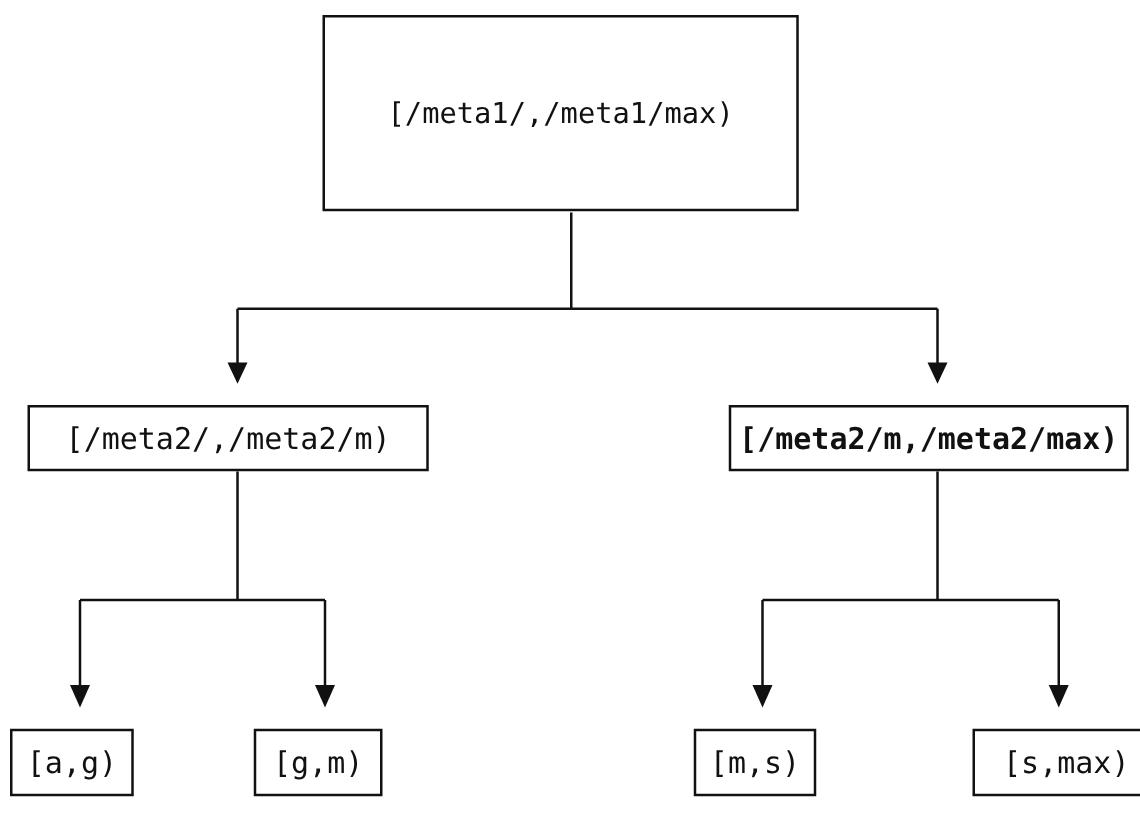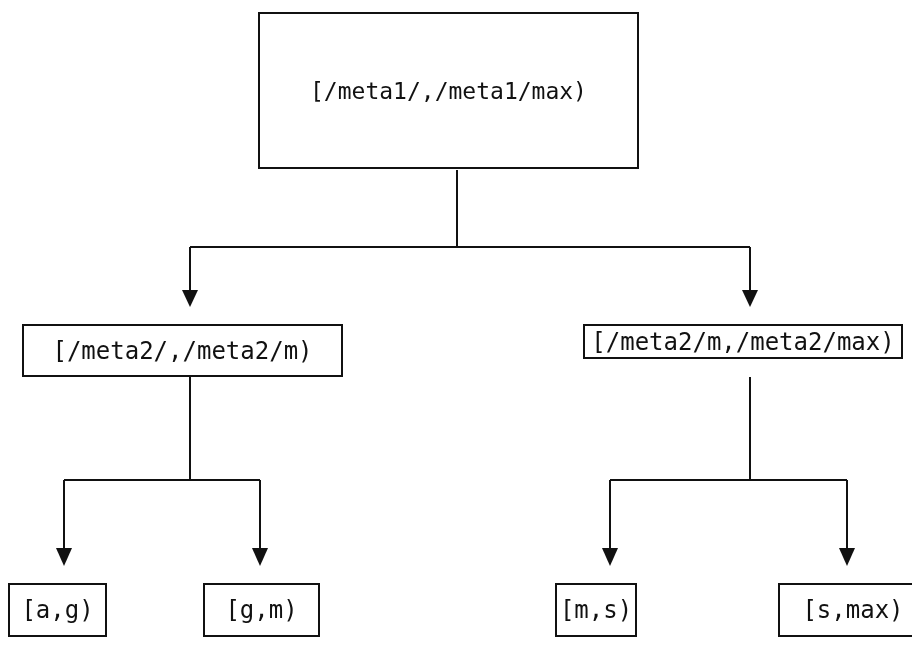--- a/index.html
+++ b/index.html
@@ -29,24 +29,24 @@
     background: #ffffff;
     display: flex;
     align-items: center;
     justify-content: center;
     color: #111111;
     font-size: 24px;
     white-space: nowrap;
   }
   .node-root     { left: 258px; top: 12px;  width: 381px; height: 157px; font-size: 23px; }
   .node-l1-left  { left: 22px;  top: 324px; width: 321px; height: 53px; }
-  .node-l1-right { left: 583px; top: 324px; width: 320px; height: 35px; }
+  .node-l1-right { left: 583px; top: 324px; width: 320px; height: 53px; font-weight: bold; }
   .node-leaf-ag   { left: 8px;   top: 583px; width: 99px;  height: 54px; text-align: center; }
-  .node-leaf-gm   { left: 203px; top: 583px; width: 117px;  height: 54px; }
-  .node-leaf-ms   { left: 555px; top: 583px; width: 82px;  height: 54px; }
+  .node-leaf-gm   { left: 203px; top: 583px; width: 103px;  height: 54px; }
+  .node-leaf-ms   { left: 555px; top: 583px; width: 98px;  height: 54px; }
   .node-leaf-smax { left: 778px; top: 583px; width: 150px; height: 54px; }
 </style>
 </head>
 <body>
 
 <div class="canvas">
 
   <svg class="edges" width="912" height="652" viewBox="0 0 912 652" fill="none" stroke="#111111" stroke-width="2">
 
     <g>

